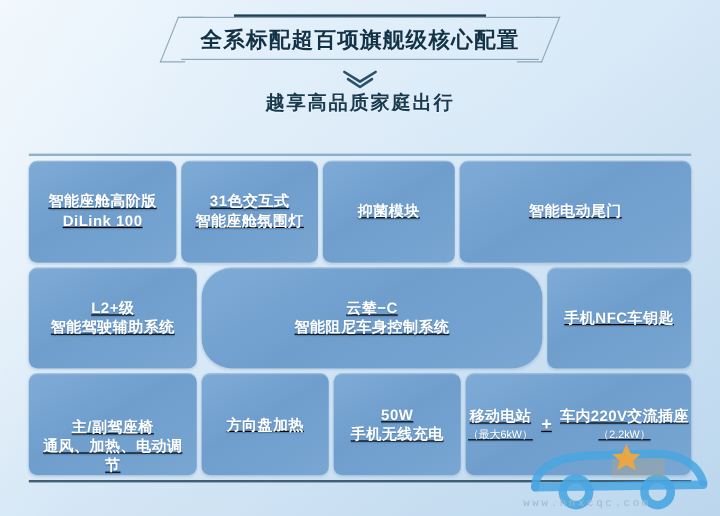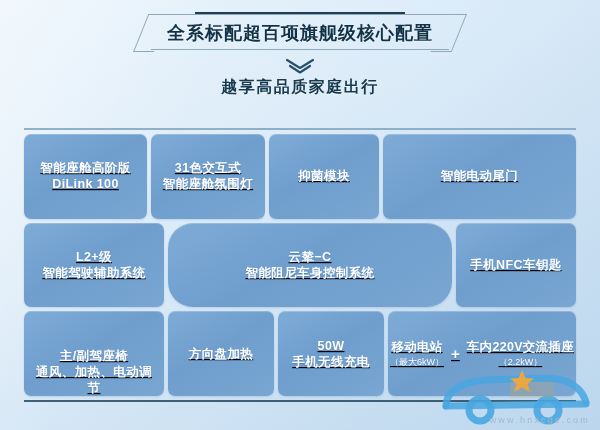--- a/index.html
+++ b/index.html
@@ -233,25 +233,25 @@
     bottom: 2px;
     width: 160px;
     height: 62px;
     pointer-events: none;
   }
   .watermark .wm-url {
     position: absolute;
     left: 0;
     right: 6px;
     bottom: 3px;
-    text-align: right;
+    text-align: left;
     font-size: 9px;
     letter-spacing: 2.2px;
     color: #9fb9cd;
-    font-family: Liberation Sans, sans-serif;
+    font-family: Liberation Mono, monospace;
   }
 </style>
 </head>
 <body>
 
 <div id="page">
 
   <div class="header">
 
     <div class="title-frame">

